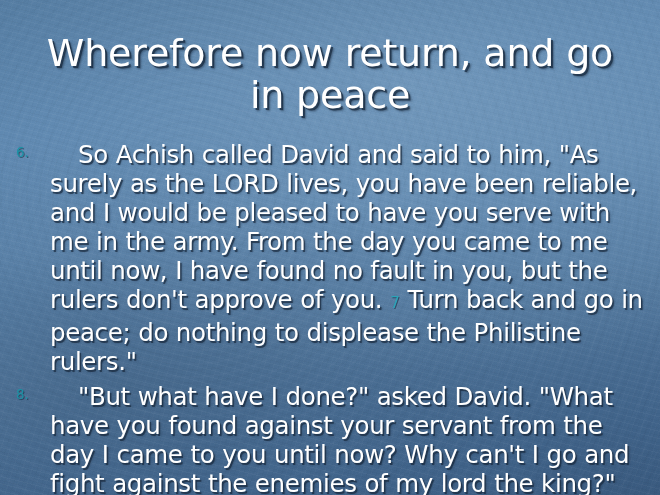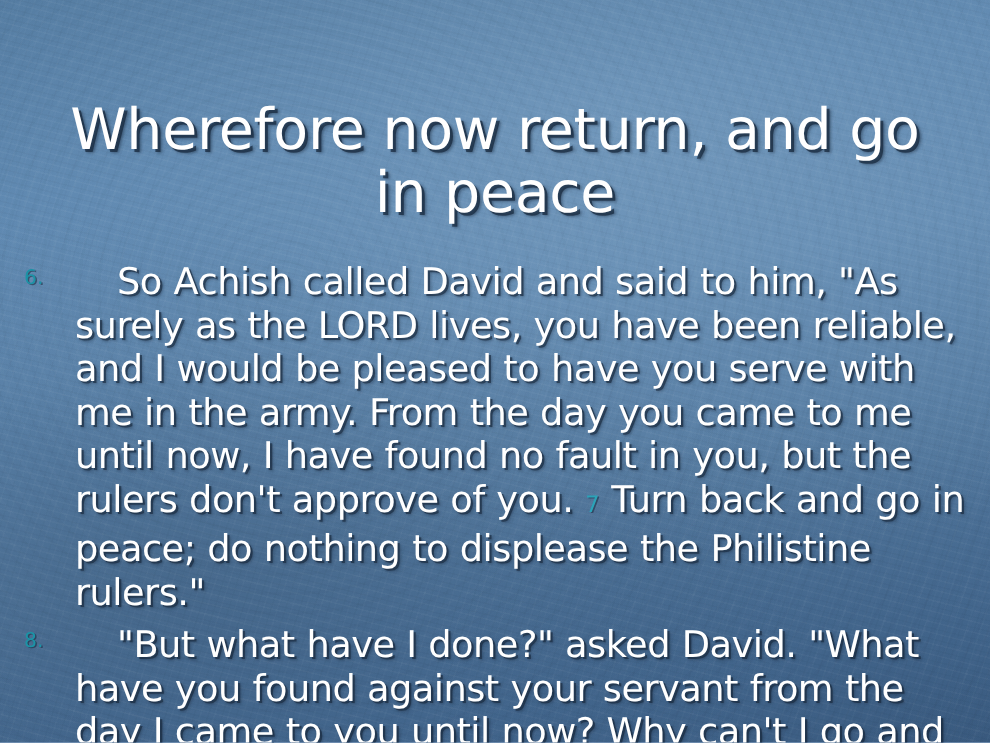--- a/index.html
+++ b/index.html
@@ -72,21 +72,20 @@
   .bg-vignette {
     position: absolute;
     inset: 0;
     background: radial-gradient(130% 110% at 50% 45%, rgba(0,0,0,0) 55%, rgba(25,45,70,0.22) 100%);
   }
 
   
   #content {
     position: absolute;
     inset: 0;
-    margin-top: 33px;
   }
 
   
   #title-block {
     position: absolute;
     left: 42px;
     top: 32px;
     width: 576px;
     text-align: center;
   }

